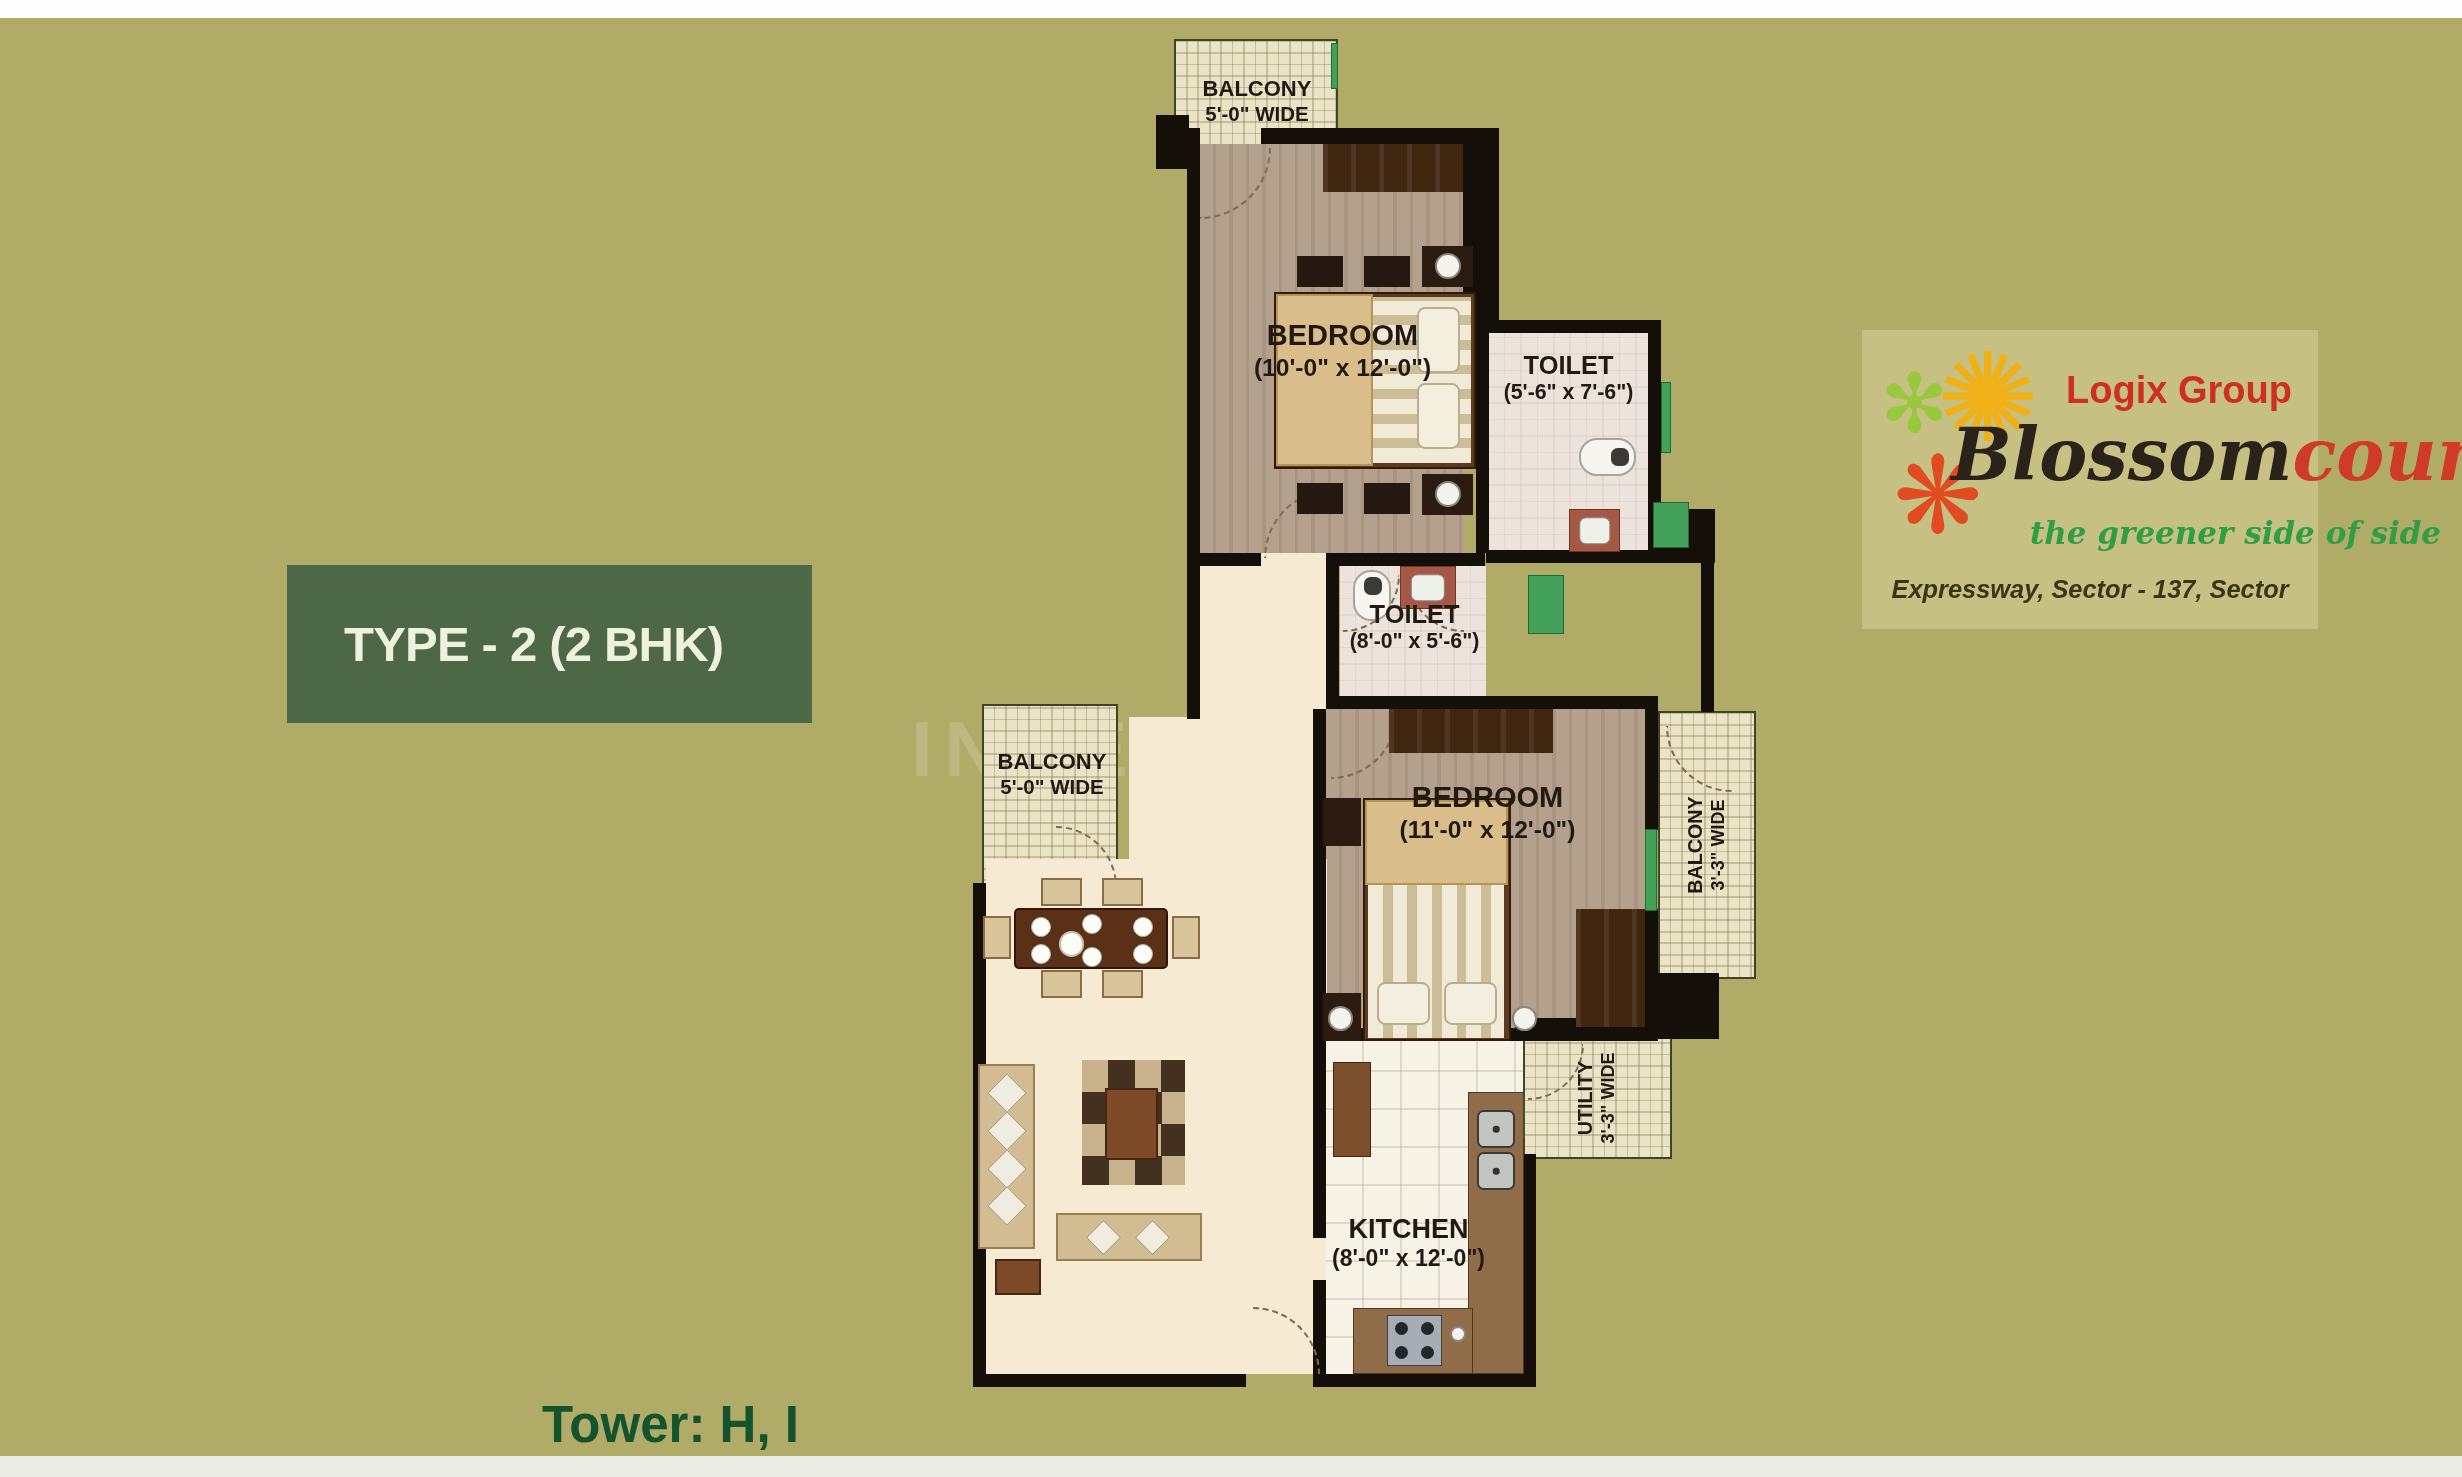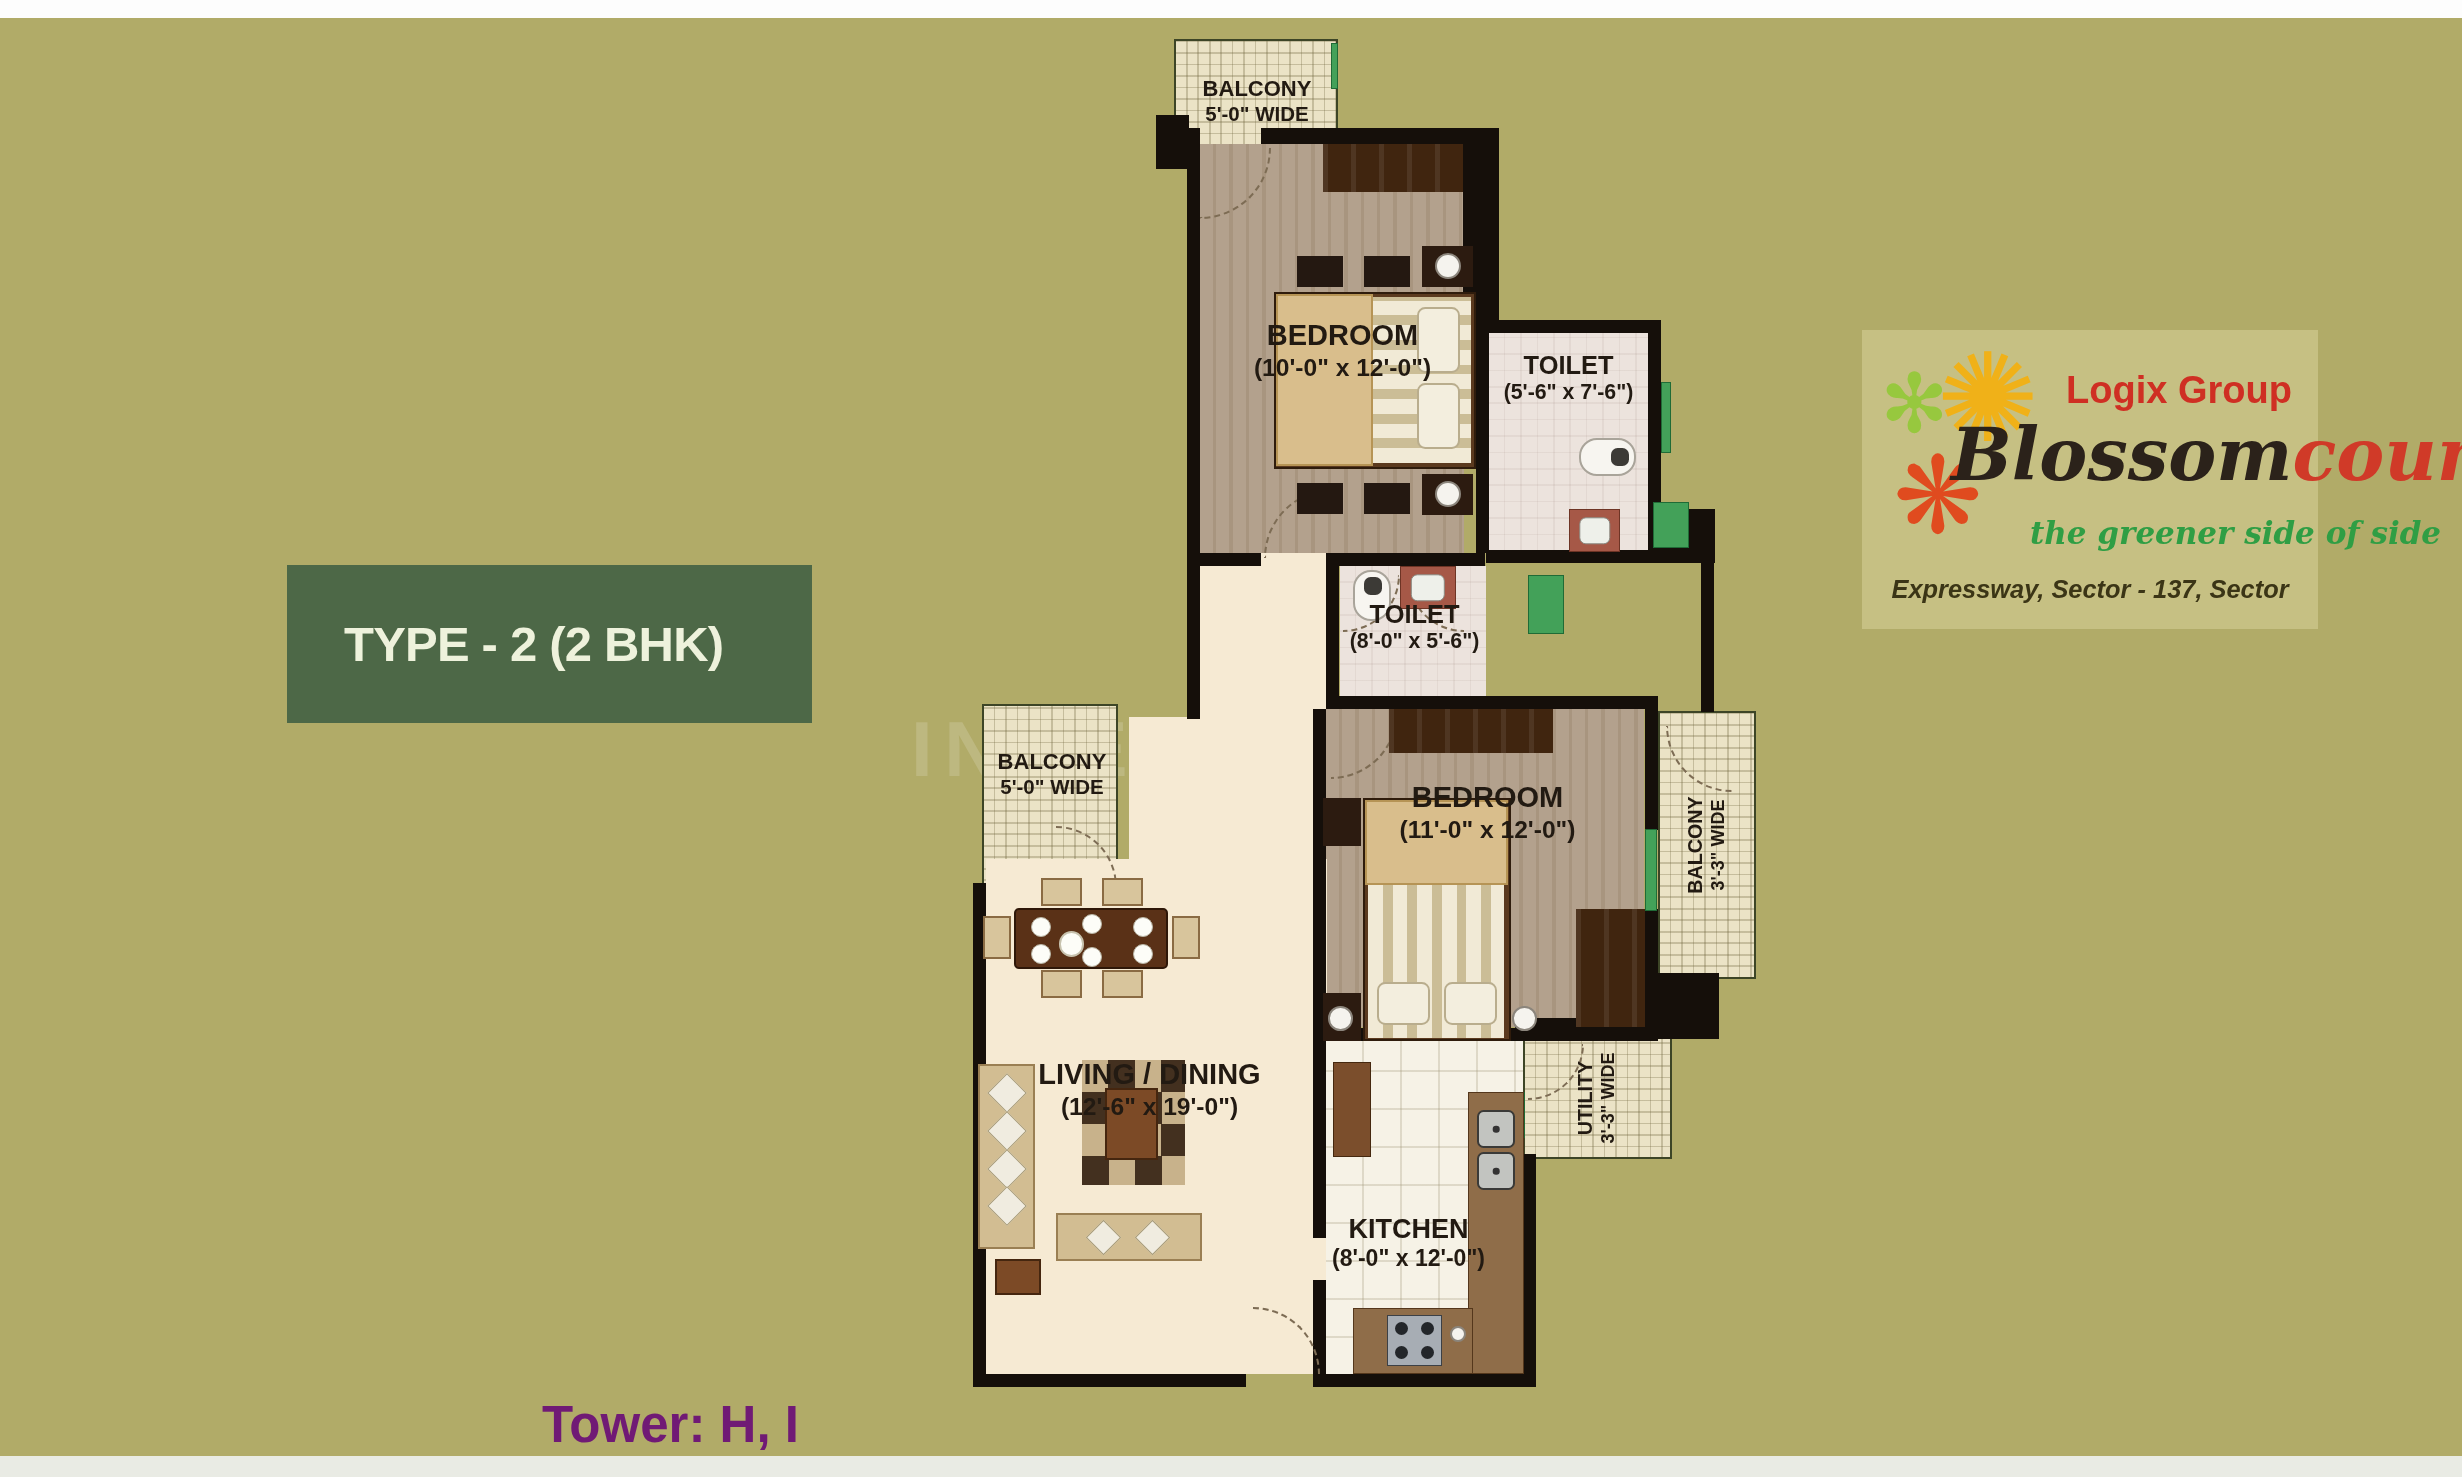--- a/index.html
+++ b/index.html
@@ -5,21 +5,21 @@
   html,body{margin:0;padding:0;background:#888;}
   #canvas{position:relative;width:2462px;height:1477px;background:#b1ab68;overflow:hidden;
           font-family:"Liberation Sans",sans-serif;}
   .abs{position:absolute;}
   .strip{position:absolute;left:0;width:2462px;}
   
   #info-box{position:absolute;left:287px;top:565px;width:525px;height:158px;background:#4d6847;
             display:flex;flex-direction:column;justify-content:center;padding-left:57px;box-sizing:border-box;}
   #info-box .line{color:#eef2dc;font-weight:bold;font-size:49px;line-height:1.4;letter-spacing:-0.8px;}
   
-  #tower-label{position:absolute;left:542px;top:1395px;font-size:51px;font-weight:bold;color:#701a75;}
+  #tower-label{position:absolute;left:542px;top:1395px;font-size:51px;font-weight:bold;color:#14532d;}
   
   #logo-panel{position:absolute;left:1862px;top:330px;width:456px;height:299px;background:#c6c083;}
   .flower{position:absolute;line-height:1;font-family:"DejaVu Sans",sans-serif;}
   #logo-group{position:absolute;left:204px;top:39px;font-size:38px;font-weight:bold;color:#cf2f23;}
   #logo-brand{position:absolute;left:89px;top:82px;font-family:"DejaVu Serif",serif;font-style:italic;font-weight:bold;font-size:72px;white-space:nowrap;}
   #logo-brand .b1{color:#2b221a;} #logo-brand .b2{color:#d03a28;}
   #logo-tagline{position:absolute;left:168px;top:185px;font-family:"DejaVu Serif",serif;font-style:italic;font-weight:bold;font-size:31px;color:#2f9e44;white-space:nowrap;}
   #logo-address{position:absolute;left:0;top:245px;width:100%;text-align:center;font-style:italic;font-weight:bold;font-size:25.4px;color:#3b3516;}
   
   #watermark{position:absolute;left:911px;top:704px;font-size:78px;font-weight:bold;letter-spacing:11.5px;
@@ -264,24 +264,20 @@
       <div class="l2" style="font-size:21.3px;">(5'-6" x 7'-6")</div>
     </div>
     <div class="room-label" style="left:1338px;top:599px;width:153px;">
       <div class="l1" style="font-size:25.4px;">TOILET</div>
       <div class="l2" style="font-size:21.3px;">(8'-0" x 5'-6")</div>
     </div>
     <div class="room-label" style="left:1348px;top:780px;width:279px;">
       <div class="l1">BEDROOM</div>
       <div class="l2">(11'-0" x 12'-0")</div>
     </div>
-    <div class="room-label" style="left:1000px;top:1057px;width:299px;">
-      <div class="l1">LIVING / DINING</div>
-      <div class="l2">(12'-6" x 19'-0")</div>
-    </div>
     <div class="room-label" style="left:1318px;top:1213px;width:181px;">
       <div class="l1" style="font-size:27px;">KITCHEN</div>
       <div class="l2" style="font-size:23px;">(8'-0" x 12'-0")</div>
     </div>
     <div class="room-label blabel" style="left:1179px;top:76px;width:156px;">
       <div class="l1">BALCONY</div>
       <div class="l2">5'-0" WIDE</div>
     </div>
     <div class="room-label blabel" style="left:988px;top:749px;width:128px;">
       <div class="l1">BALCONY</div>

